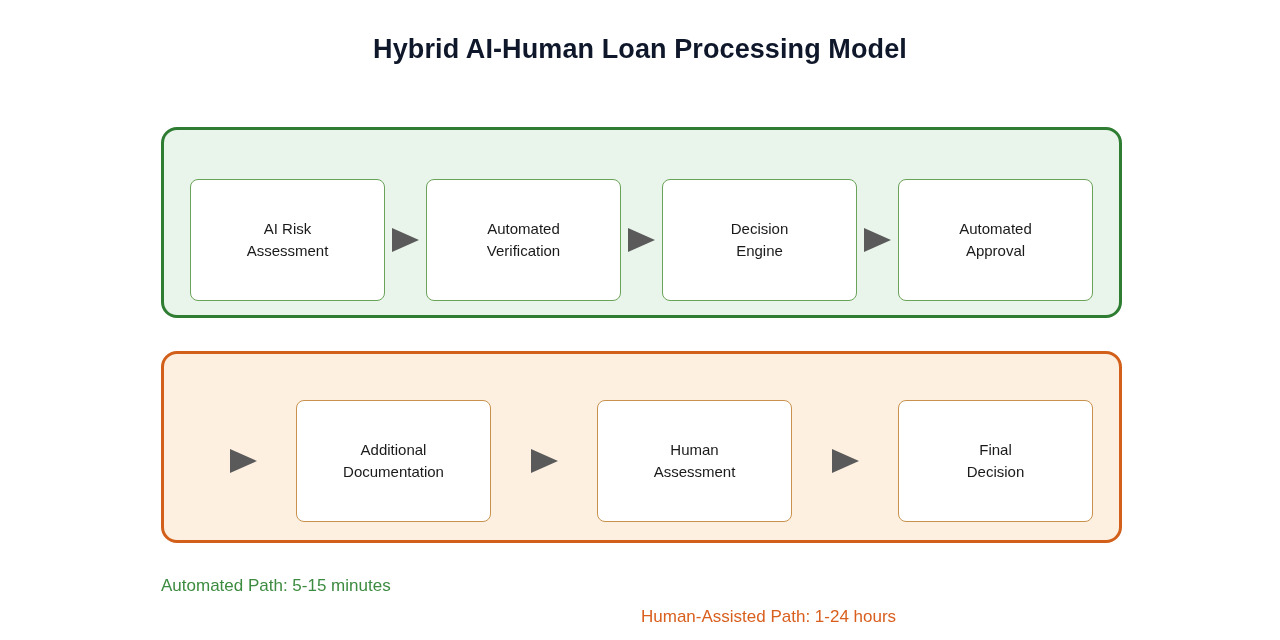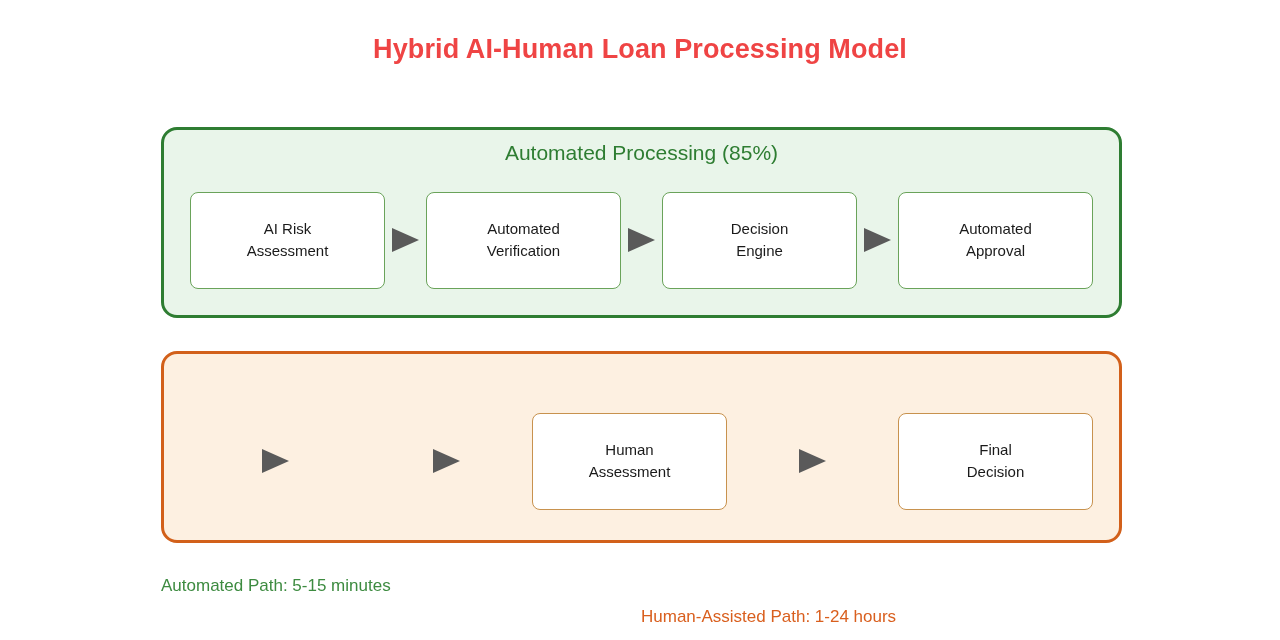--- a/index.html
+++ b/index.html
@@ -6,21 +6,21 @@
   body{
     width:1280px;height:640px;background:#ffffff;
     font-family:"Liberation Sans", sans-serif;
     overflow:hidden;position:relative;
   }
   .page{position:absolute;inset:0;}
 
   .title{
     position:absolute;left:0;right:0;top:34px;
     text-align:center;
-    font-size:27px;font-weight:bold;color:#ef4444;
+    font-size:27px;font-weight:bold;color:#0f172a;
     letter-spacing:.1px;
   }
 
   .panel{
     position:absolute;
     box-sizing:border-box;
     border-radius:16px;
   }
   .panel-auto{
     left:161px;top:127px;width:961px;height:191px;
@@ -43,21 +43,21 @@
 
   .steps{
     position:absolute;left:26px;right:26px;top:60px;
     height:100px;
     display:flex;align-items:center;
   }
   .panel-human .steps{top:57px;}
 
   .step{
     box-sizing:border-box;
-    width:195px;height:97px;
+    width:195px;height:122px;
     background:#ffffff;
     border-radius:8px;
     display:flex;align-items:center;justify-content:center;
     text-align:center;
     font-size:15px;color:#1a1a1a;
     line-height:1.45;
     padding:0 8px;
   }
   .panel-auto .step{border:1.6px solid #6aa35a;}
   .panel-human .step{border:1.6px solid #c8924e;}
@@ -82,21 +82,20 @@
   .footer-human{left:641px;color:#d95f1e;margin-top:31px;}
 </style>
 </head>
 <body>
 
 <div class="page">
 
   <div class="title">Hybrid AI-Human Loan Processing Model</div>
 
   <div class="panel panel-auto">
-    <div class="panel-heading">Automated Processing (85%)</div>
     <div class="steps">
       <div class="step">AI Risk<br>Assessment</div>
       <div class="arrow-slot">
         <div class="arrow"></div>
       </div>
       <div class="step">Automated<br>Verification</div>
       <div class="arrow-slot">
         <div class="arrow"></div>
       </div>
       <div class="step">Decision<br>Engine</div>
@@ -105,20 +104,21 @@
       </div>
       <div class="step">Automated<br>Approval</div>
     </div>
   </div>
 
   <div class="panel panel-human">
     <div class="steps">
       <div class="arrow-slot">
         <div class="arrow"></div>
       </div>
+      <div class="step">Additional<br>Documentation</div>
       <div class="arrow-slot">
         <div class="arrow"></div>
       </div>
       <div class="step">Human<br>Assessment</div>
       <div class="arrow-slot">
         <div class="arrow"></div>
       </div>
       <div class="step">Final<br>Decision</div>
     </div>
   </div>

